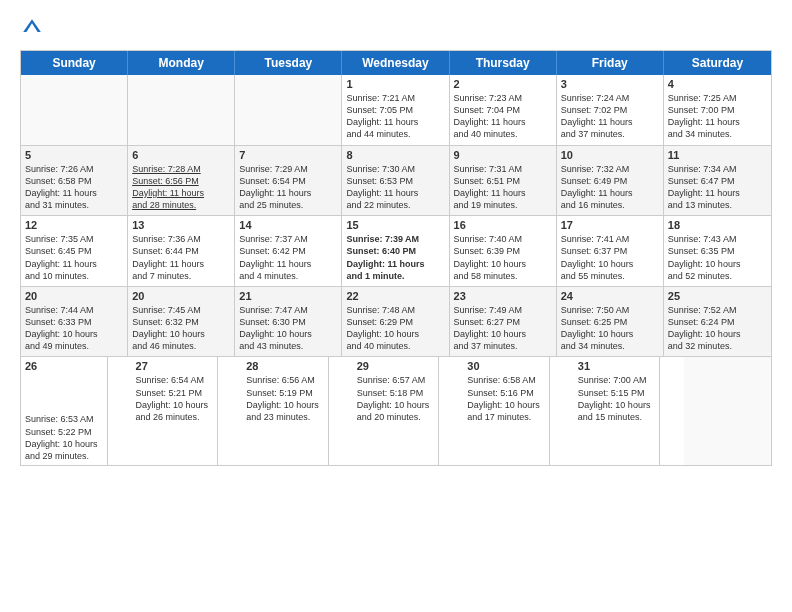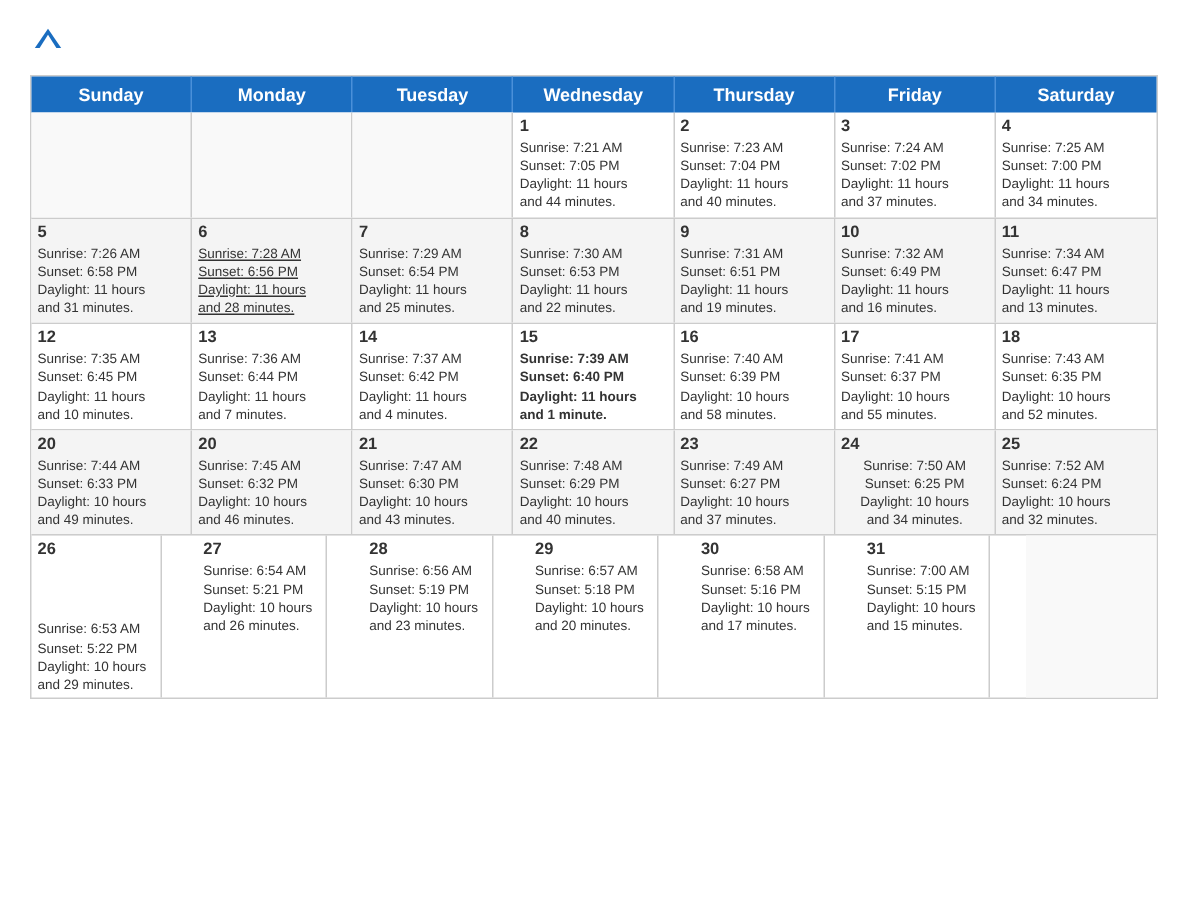--- a/index.html
+++ b/index.html
@@ -305,21 +305,21 @@
           </div>
           <div class="cal-cell">
             <span class="day-num">23</span>
             <div class="cell-text" style="white-space: pre-line;">Sunrise: 7:49 AM
 Sunset: 6:27 PM
 Daylight: 10 hours
 and 37 minutes.</div>
           </div>
           <div class="cal-cell">
             <span class="day-num">24</span>
-            <div class="cell-text" style="white-space: pre-line; text-align: center;">Sunrise: 7:50 AM
+            <div class="cell-text" style="white-space: pre-line;">Sunrise: 7:50 AM
 Sunset: 6:25 PM
 Daylight: 10 hours
 and 34 minutes.</div>
           </div>
           <div class="cal-cell">
             <span class="day-num">25</span>
             <div class="cell-text" style="white-space: pre-line;">Sunrise: 7:52 AM
 Sunset: 6:24 PM
 Daylight: 10 hours
 and 32 minutes.</div>

